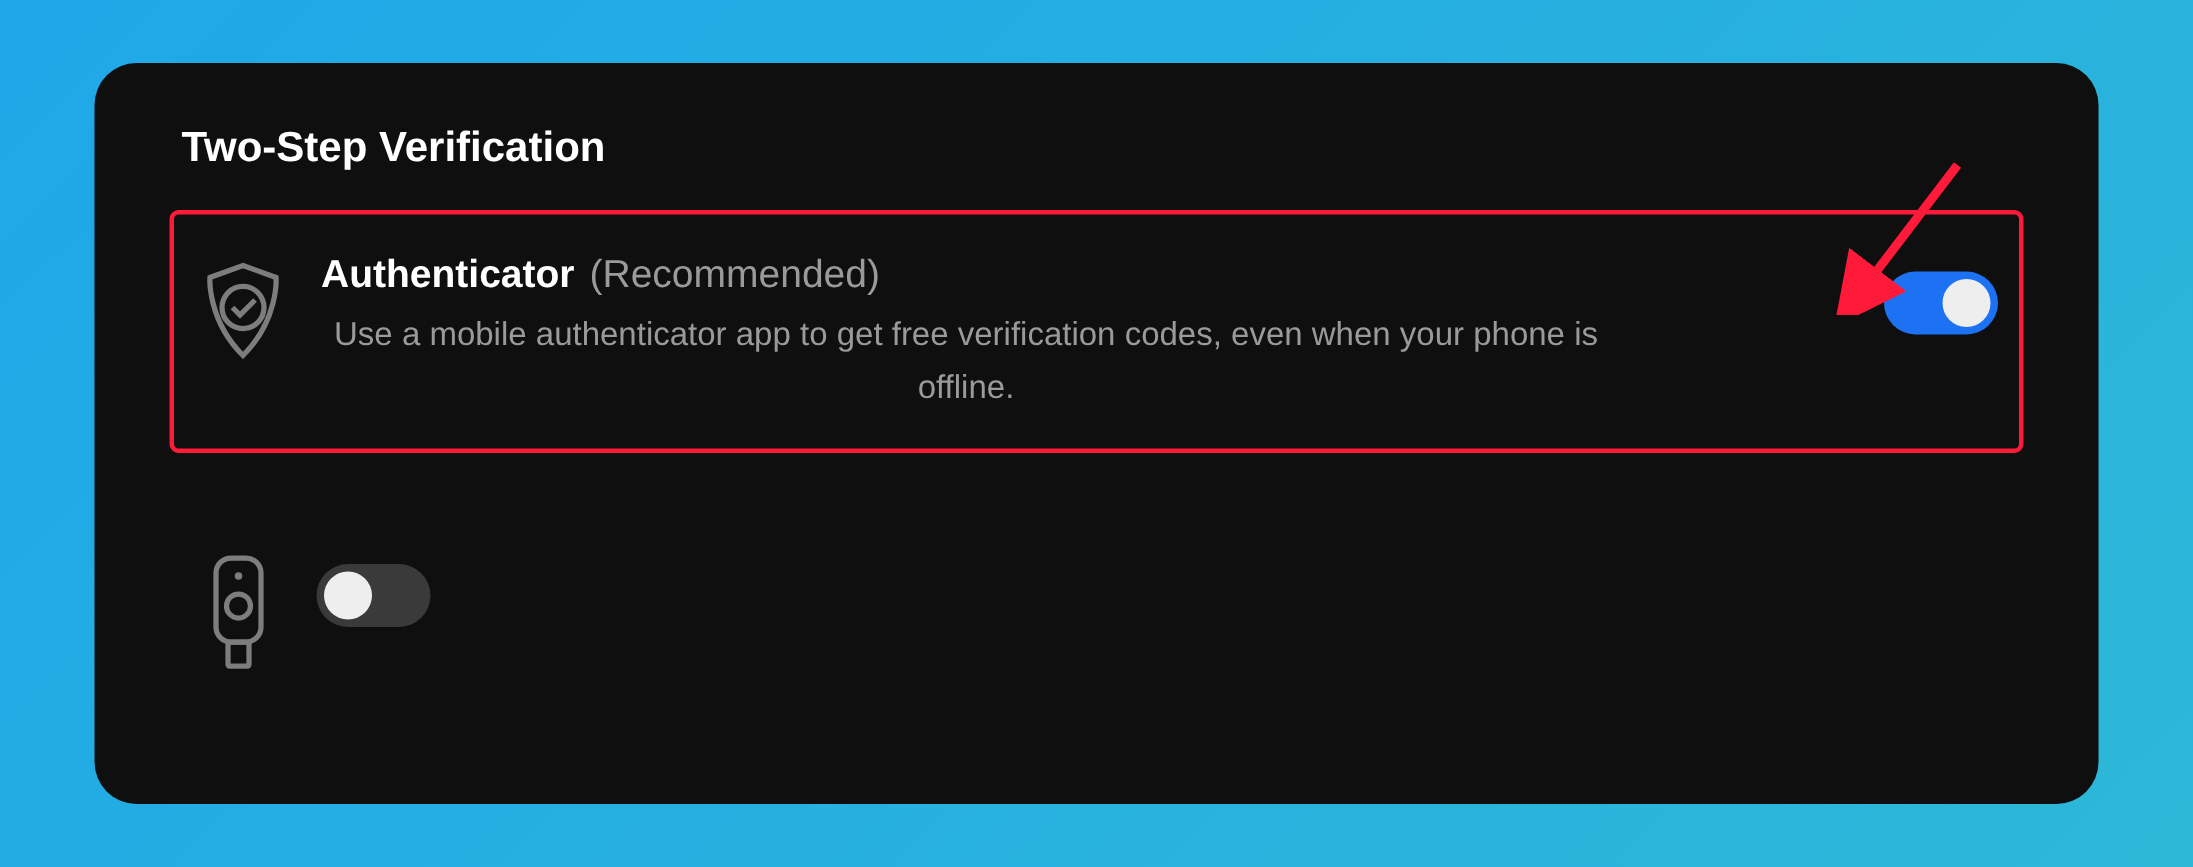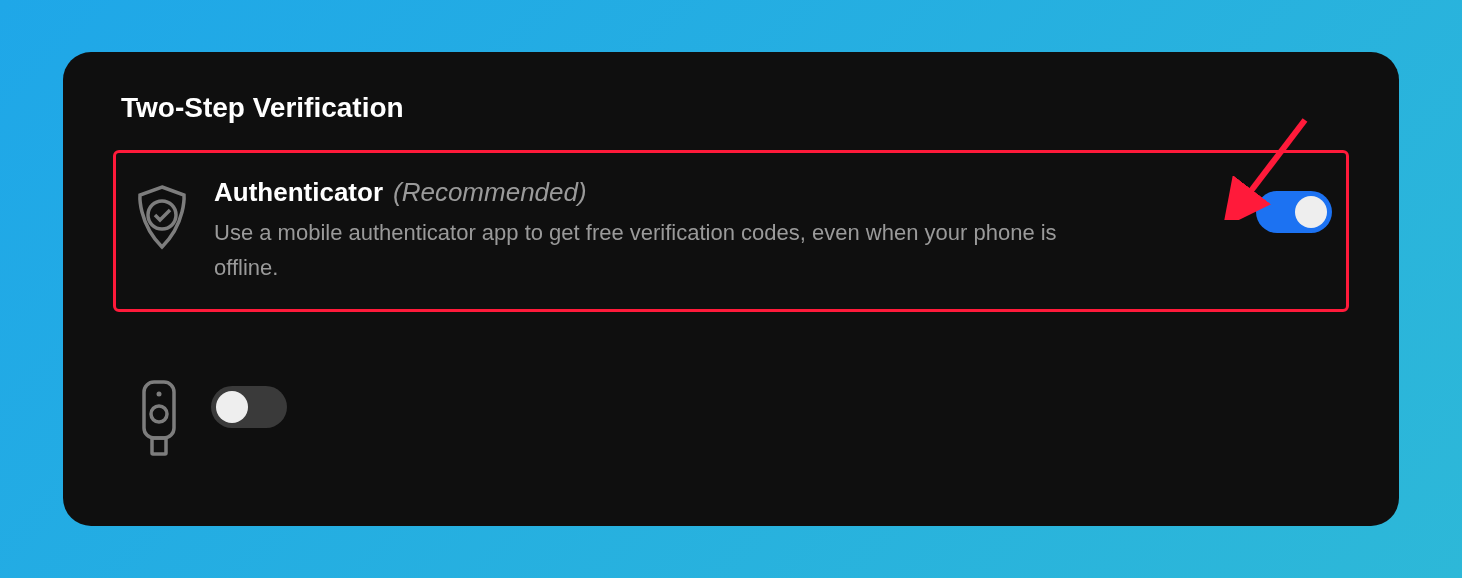--- a/index.html
+++ b/index.html
@@ -14,21 +14,21 @@
       font-family: -apple-system, BlinkMacSystemFont, "Segoe UI", Helvetica, Arial, sans-serif;
       display: flex;
       align-items: center;
       justify-content: center;
       position: relative;
     }
     .card {
       width: 1336px;
       background: #0f0f0f;
       border-radius: 28px;
-      padding: 40px 50px 50px 50px;
+      padding: 40px 50px 70px 50px;
       position: relative;
     }
     .section-title {
       color: #ffffff;
       font-size: 28px;
       font-weight: 700;
       margin-bottom: 26px;
       padding-left: 8px;
     }
     .row {
@@ -67,27 +67,27 @@
     }
     .row-title {
       color: #ffffff;
       font-size: 26px;
       font-weight: 600;
     }
     .row-tag {
       color: #9a9a9a;
       font-size: 26px;
       font-weight: 400;
-      font-style: italic;
     }
     .row-desc {
       color: #9a9a9a;
       font-size: 22px;
       line-height: 1.55;
       max-width: 860px;
+      text-align: center;
     }
     .toggle {
       width: 76px;
       height: 42px;
       border-radius: 21px;
       position: relative;
       flex-shrink: 0;
       margin-top: 14px;
       cursor: pointer;
     }

